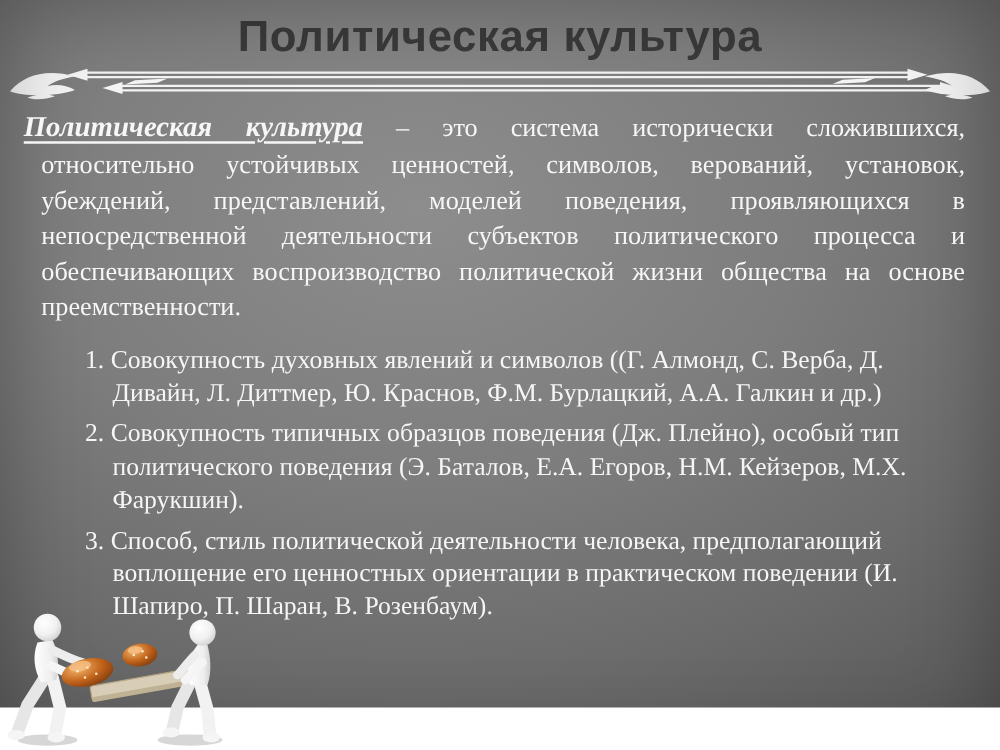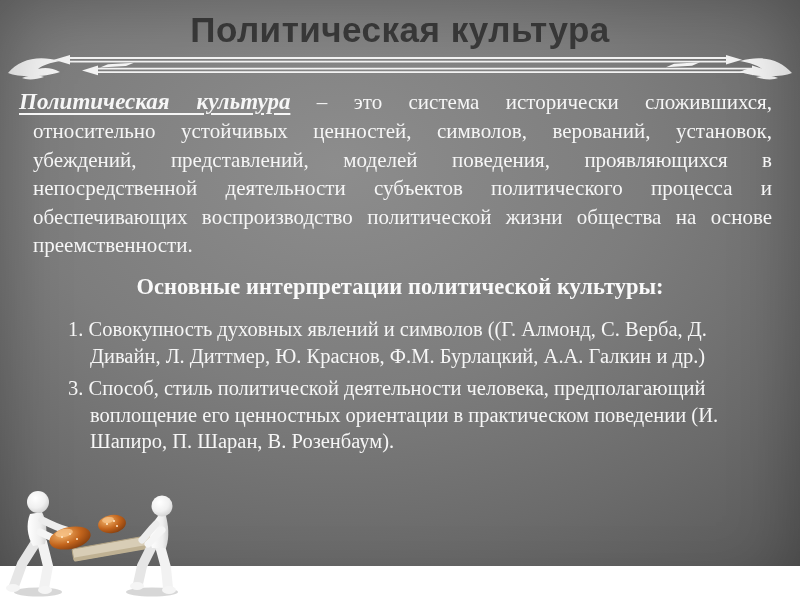--- a/index.html
+++ b/index.html
@@ -91,24 +91,24 @@
       <line x1="60" y1="7" x2="720" y2="7"></line>
       <line x1="60" y1="10.6" x2="720" y2="10.6"></line>
       <line x1="88" y1="17.6" x2="746" y2="17.6"></line>
       <line x1="88" y1="21.2" x2="746" y2="21.2"></line>
     </g>
   </svg>
 
   <div class="content">
     <p class="definition"><span class="term">Политическая культура</span> <span>–</span> <span>это система исторически сложившихся, относительно устойчивых ценностей, символов, верований, установок, убеждений, представлений, моделей поведения, проявляющихся в непосредственной деятельности субъектов политического процесса и обеспечивающих воспроизводство политической жизни общества на основе преемственности.</span></p>
 
-    <div class="section-heading">Основные интерпретации политической культуры:</div>
 
     <div class="interp-list">
       <div class="interp-item"><span>1.</span> <span>Совокупность духовных явлений и символов ((Г. Алмонд, С. Верба,  Д. Дивайн, Л. Диттмер, Ю. Краснов, Ф.М. Бурлацкий, А.А. Галкин и др.)</span></div>
+      <div class="interp-item"><span>2.</span> <span>Совокупность типичных образцов поведения  (Дж. Плейно), особый тип политического поведения (Э. Баталов, Е.А. Егоров, Н.М. Кейзеров, М.Х. Фарукшин).</span></div>
       <div class="interp-item"><span>3.</span>  <span>Способ, стиль политической деятельности человека, предполагающий воплощение его ценностных ориентации в практическом поведении (И. Шапиро, П. Шаран, В. Розенбаум).</span></div>
     </div>
   </div>
 
   <div class="floor"></div>
 
   <svg class="clipart" viewBox="0 0 200 120" aria-hidden="true">
     <defs>
       <radialGradient id="headG" cx="38%" cy="32%" r="75%">
         <stop offset="0%" stop-color="#ffffff"></stop>

